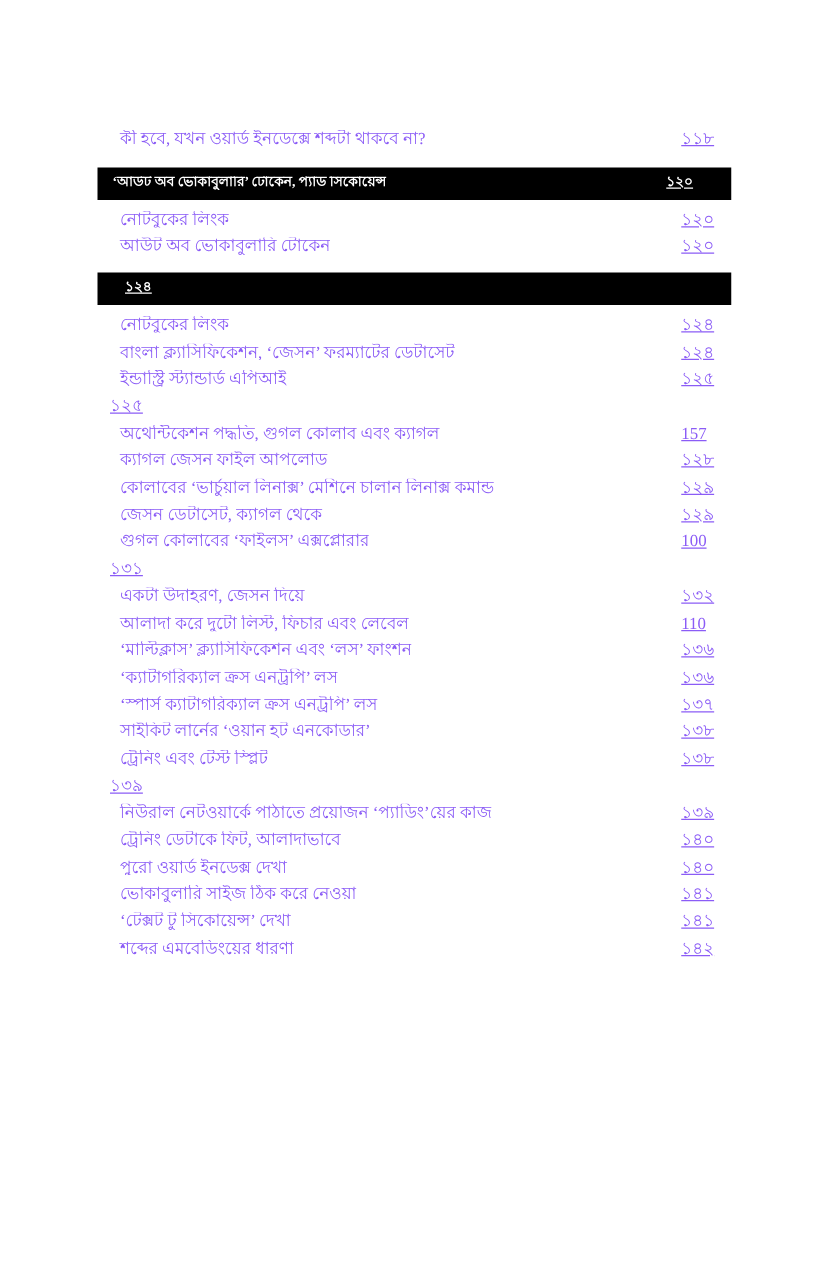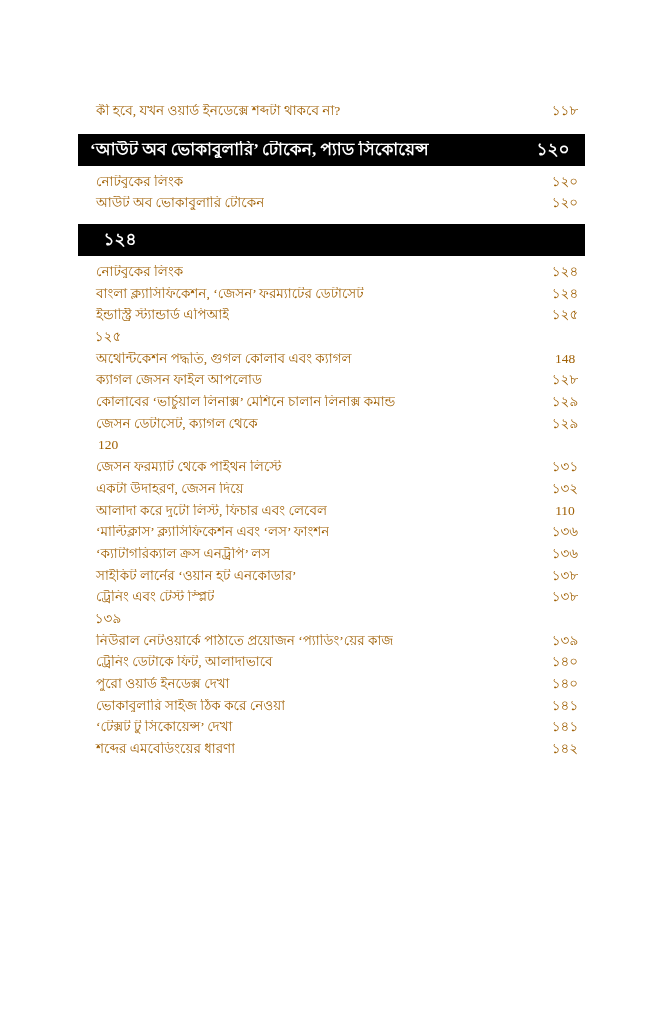--- a/index.html
+++ b/index.html
@@ -34,37 +34,38 @@
   }
   .toc-row .label {
     white-space: nowrap;
     overflow: hidden;
     text-overflow: ellipsis;
     padding-left: 18px;
   }
   .toc-row .page-num {
     white-space: nowrap;
     padding-left: 10px;
-    text-align: center;
+    text-align: left;
     min-width: 40px;
+    text-decoration: underline;
   }
   
   .toc-row.section {
     background: #000000;
     color: #ffffff;
     font-weight: bold;
-    font-size: 17px;
+    font-size: 11px;
     padding: 7px 12px 8px 12px;
     margin: 10px 0 5px 0;
   }
   .toc-row.section .label {
     padding-left: 0;
   }
   .toc-row.plain {
-    color: #a16207;
+    color: #8b5cf6;
   }
   
   .toc-row.first {
     font-weight: normal;
     padding-top: 0;
     padding-bottom: 6px;
   }
 </style>
 </head>
 <body>
@@ -100,56 +101,60 @@
       </div>
       <div class="toc-row plain">
         <span class="label">ইন্ডাস্ট্রি স্ট্যান্ডার্ড এপিআই</span>
         <span class="page-num">১২৫</span>
       </div>
       <div class="toc-row plain">
         <span class="page-num">১২৫</span>
       </div>
       <div class="toc-row plain">
         <span class="label">অথেন্টিকেশন পদ্ধতি, গুগল কোলাব এবং ক্যাগল</span>
-        <span class="page-num">148</span>
+        <span class="page-num">157</span>
       </div>
       <div class="toc-row plain">
         <span class="label">ক্যাগল জেসন ফাইল আপলোড</span>
         <span class="page-num">১২৮</span>
       </div>
       <div class="toc-row plain">
         <span class="label">কোলাবের ‘ভার্চুয়াল লিনাক্স’ মেশিনে চালান লিনাক্স কমান্ড</span>
         <span class="page-num">১২৯</span>
       </div>
       <div class="toc-row plain">
         <span class="label">জেসন ডেটাসেট, ক্যাগল থেকে</span>
         <span class="page-num">১২৯</span>
       </div>
       <div class="toc-row plain">
-        <span class="page-num">120</span>
+        <span class="label">গুগল কোলাবের ‘ফাইলস’ এক্সপ্লোরার</span>
+        <span class="page-num">100</span>
       </div>
       <div class="toc-row plain">
-        <span class="label">জেসন ফরম্যাট থেকে পাইথন লিস্টে</span>
         <span class="page-num">১৩১</span>
       </div>
       <div class="toc-row plain">
         <span class="label">একটা উদাহরণ, জেসন দিয়ে</span>
         <span class="page-num">১৩২</span>
       </div>
       <div class="toc-row plain">
         <span class="label">আলাদা করে দুটো লিস্ট, ফিচার এবং লেবেল</span>
         <span class="page-num">110</span>
       </div>
       <div class="toc-row plain">
         <span class="label">‘মাল্টিক্লাস’ ক্ল্যাসিফিকেশন এবং ‘লস’ ফাংশন</span>
         <span class="page-num">১৩৬</span>
       </div>
       <div class="toc-row plain">
         <span class="label">‘ক্যাটাগরিক্যাল ক্রস এনট্রপি’ লস</span>
         <span class="page-num">১৩৬</span>
+      </div>
+      <div class="toc-row plain">
+        <span class="label">‘স্পার্স ক্যাটাগরিক্যাল ক্রস এনট্রপি’ লস</span>
+        <span class="page-num">১৩৭</span>
       </div>
       <div class="toc-row plain">
         <span class="label">সাইকিট লার্নের ‘ওয়ান হট এনকোডার’</span>
         <span class="page-num">১৩৮</span>
       </div>
       <div class="toc-row plain">
         <span class="label">ট্রেনিং এবং টেস্ট স্প্লিট</span>
         <span class="page-num">১৩৮</span>
       </div>
       <div class="toc-row plain">

